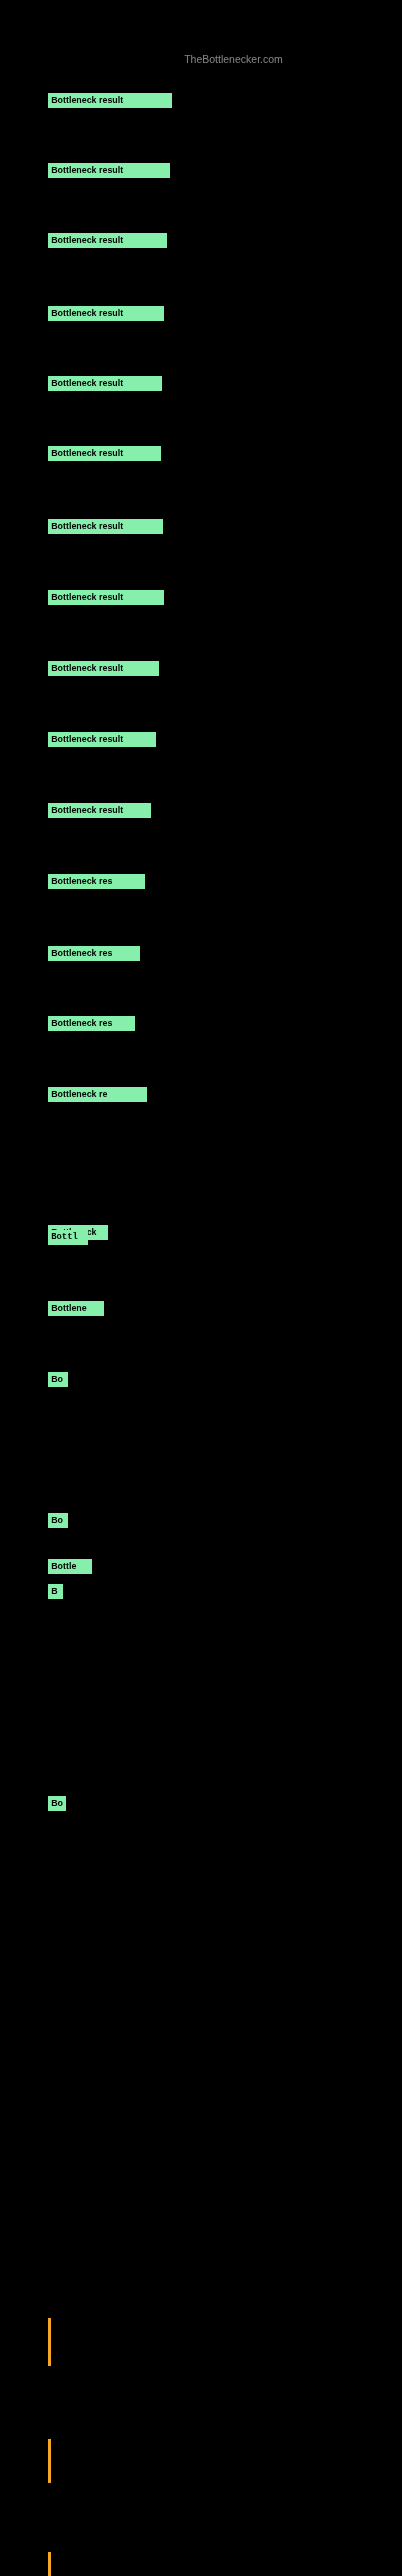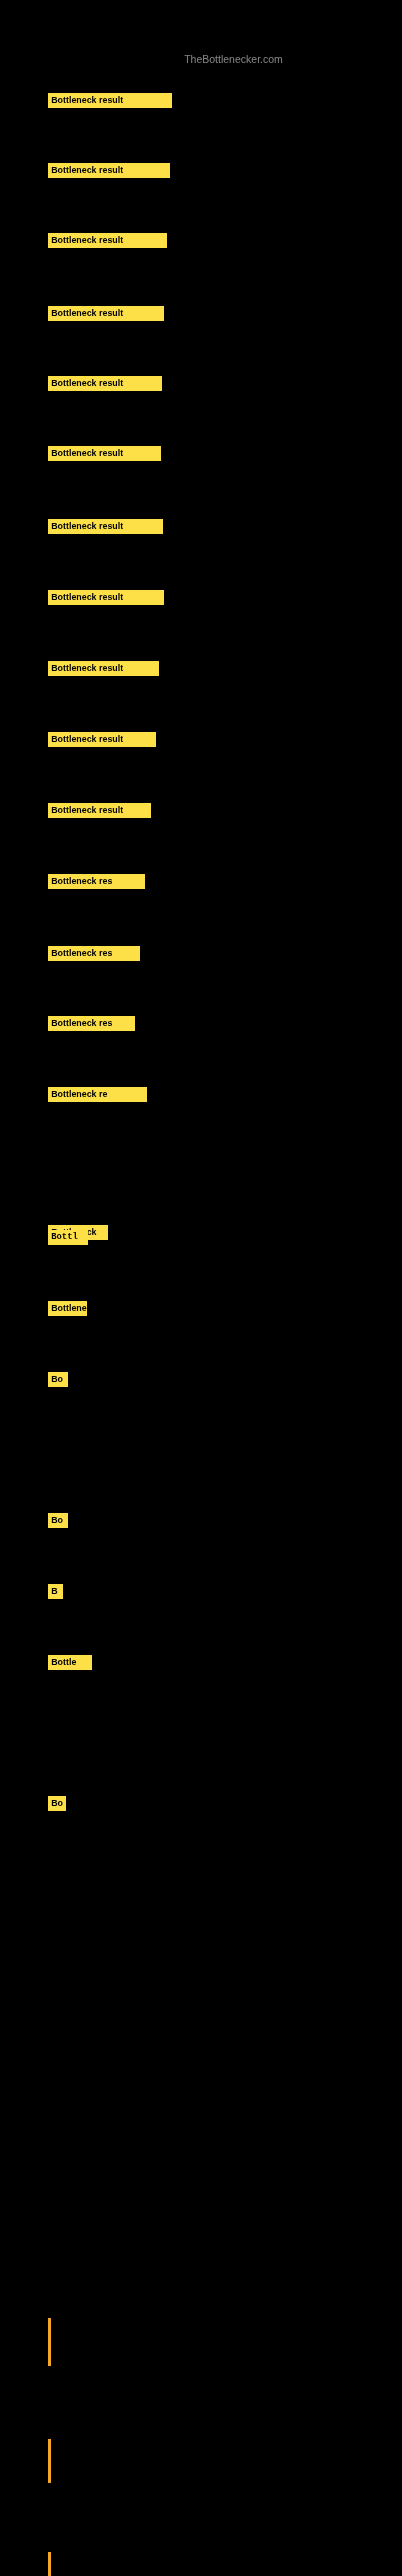--- a/index.html
+++ b/index.html
@@ -21,21 +21,21 @@
       color: #888888;
       font-size: 10.5px;
       padding: 3.2px 0;
       position: absolute;
       top: 1.6px;
       left: 0;
       right: 0;
     }
 
     .bottleneck-bar {
-      background-color: #fde047;
+      background-color: #86efac;
       color: #000000;
       font-size: 8.9px;
       font-weight: bold;
       white-space: nowrap;
       overflow: hidden;
       display: flex;
       align-items: center;
       padding: 1.6px 3.2px;
       position: absolute;
       left: 0;
@@ -65,23 +65,23 @@
     <div class="bottleneck-bar" style="top: 542px; width: 116px;">Bottleneck result</div>
     <div class="bottleneck-bar" style="top: 613px; width: 111px;">Bottleneck result</div>
     <div class="bottleneck-bar" style="top: 684px; width: 108px;">Bottleneck result</div>
     <div class="bottleneck-bar" style="top: 755px; width: 103px;">Bottleneck result</div>
     <div class="bottleneck-bar" style="top: 826px; width: 97px;">Bottleneck res</div>
     <div class="bottleneck-bar" style="top: 898px; width: 92px;">Bottleneck res</div>
     <div class="bottleneck-bar" style="top: 968px; width: 87px;">Bottleneck res</div>
     <div class="bottleneck-bar" style="top: 1039px; width: 99px;">Bottleneck re</div>
     <div class="bottleneck-bar" style="top: 1177px; width: 60px;">Bottleneck</div>
     <div class="bottleneck-bar" style="top: 1182px; width: 40px; font-family: Liberation Mono, monospace;">Bottl</div>
-    <div class="bottleneck-bar" style="top: 1253px; width: 39px;">Bottlene</div>
+    <div class="bottleneck-bar" style="top: 1253px; width: 56px;">Bottlene</div>
     <div class="bottleneck-bar" style="top: 1324px; width: 20px;">Bo</div>
     <div class="bottleneck-bar" style="top: 1465px; width: 20px;">Bo</div>
     <div class="bottleneck-bar" style="top: 1536px; width: 14.5px;">B</div>
-    <div class="bottleneck-bar" style="top: 1607px; width: 44px;">Bottle</div>
+    <div class="bottleneck-bar" style="top: 1511px; width: 44px;">Bottle</div>
     <div class="bottleneck-bar" style="top: 1748px; width: 17.7px;">Bo</div>
     <div class="vertical-bar" style="top: 2270px; height: 48px;"></div>
     <div class="vertical-bar" style="top: 2391px; height: 44px;"></div>
     <div class="vertical-bar" style="top: 2504px; height: 32px;"></div>
   </div>
 
 
 </body></html>

